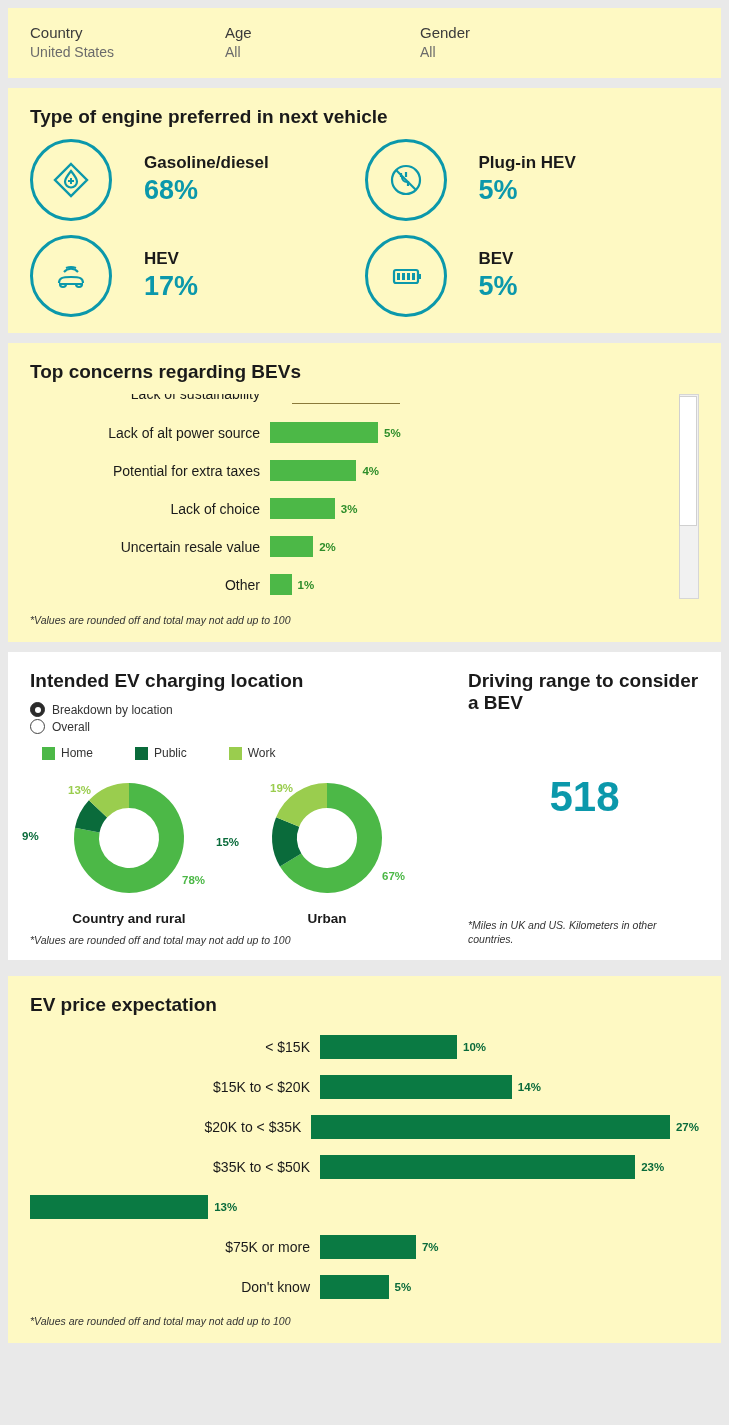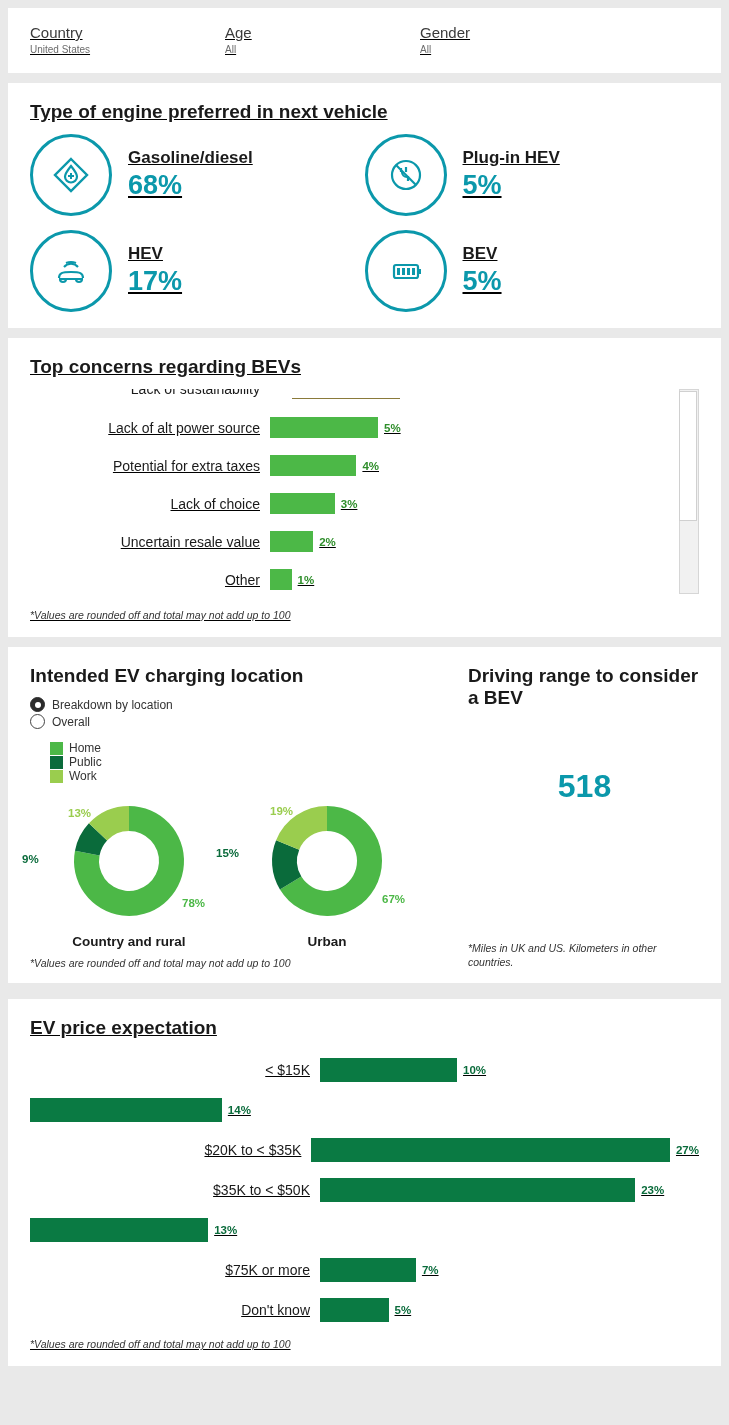--- a/index.html
+++ b/index.html
@@ -7,24 +7,23 @@
     margin: 0; padding: 0;
     background: #e9e9e9;
     font-family: "Liberation Sans", sans-serif;
   }
   body {
     width: 729px;
     min-height: 1425px;
     position: relative;
   }
   .card {
-    background: #ffffff;
+    background: #fef9c3;
     margin: 0 8px 10px 8px;
     padding: 14px 22px 16px 22px;
-    text-decoration: underline;
   }
   .card-title {
     font-size: 19px;
     font-weight: bold;
     color: #1a1a1a;
     margin: 4px 0 10px 0;
     line-height: 1.2;
   }
   .footnote {
     font-size: 10.5px;
@@ -41,21 +40,21 @@
   }
   .filter {
     width: 195px;
   }
   .filter-label {
     font-size: 15px;
     color: #3b3b3b;
     margin-bottom: 3px;
   }
   .filter-value {
-    font-size: 10px;
+    font-size: 14px;
     color: #6b6b6b;
   }
 
   
   #engine-grid {
     display: grid;
     grid-template-columns: 1fr 1fr;
     row-gap: 14px;
     margin-top: 8px;
   }
@@ -63,21 +62,21 @@
     display: flex;
     align-items: center;
   }
   .engine-icon {
     width: 82px; height: 82px;
     border-radius: 50%;
     border: 3px solid #0b98ab;
     display: flex; align-items: center; justify-content: center;
     flex: 0 0 82px;
   }
-  .engine-text { margin-left: 16px; }
+  .engine-text { margin-left: 32px; }
   .engine-name {
     font-size: 17px; font-weight: bold; color: #1a1a1a;
     line-height: 1.1;
   }
   .engine-pct {
     font-size: 27px; font-weight: bold; color: #0b98ab;
     margin-top: 3px; line-height: 1.1;
   }
 
   
@@ -146,33 +145,33 @@
     width: 15px; height: 15px; border-radius: 50%;
     border: 1.5px solid #444; background: #fff;
     margin-right: 7px; position: relative; flex: 0 0 15px;
   }
   .radio.checked { background: #2b2b2b; border-color: #2b2b2b; }
   .radio.checked::after {
     content: ""; position: absolute; left: 3.5px; top: 3.5px;
     width: 6px; height: 6px; border-radius: 50%; background: #fff;
   }
   .radio-label { font-size: 12px; color: #333; }
-  .legend { display: flex; margin: 12px 0 4px 20px; flex-direction: column; }
+  .legend { display: flex; margin: 12px 0 4px 12px; }
   .legend-item { display: flex; align-items: center; margin-right: 42px; }
   .legend-swatch { width: 13px; height: 13px; margin-right: 6px; }
   .legend-text { font-size: 12px; color: #333; }
   .donuts { display: flex; justify-content: space-around; margin-top: 6px; }
   .donut-block { position: relative; width: 190px; height: 160px; }
   .donut-title {
     text-align: center; font-size: 13.5px; font-weight: bold; color: #1a1a1a;
     position: absolute; bottom: 0; width: 100%;
   }
   .donut-pct { position: absolute; font-size: 11.5px; font-weight: bold; }
   .range-value {
-    font-size: 32px; font-weight: bold; color: #0b98ab;
+    font-size: 42px; font-weight: bold; color: #0b98ab;
     text-align: center; margin-top: 48px;
   }
   .range-note {
     font-size: 10.5px; font-style: italic; color: #333;
     margin-top: auto; line-height: 1.35;
   }
 
   
   #price-card { margin-bottom: 10px; margin-top: 16px; }
   .price-row { display: flex; align-items: center; height: 40px; }
@@ -339,21 +338,21 @@
     <div class="donuts" id="donuts-container">
         <div class="donut-block"><svg width="190" height="145" viewBox="0 0 190 145">
             <path d="M 95 17 A 55 55 0 1 1 40.97420120992213 61.69402769778514 L 65.53138247813934 66.37856056242826 A 30 30 0 1 0 95 42 Z" fill="#4cb847"></path>
             <path d="M 40.97420120992213 61.69402769778514 A 55 55 0 0 1 54.906725491822385 34.3499091739221 L 73.13094117735767 51.46358682213933 A 30 30 0 0 0 65.53138247813934 66.37856056242826 Z" fill="#0a6b3b"></path>
             <path d="M 54.906725491822385 34.3499091739221 A 55 55 0 0 1 94.99999999999999 17 L 95 42 A 30 30 0 0 0 73.13094117735767 51.46358682213933 Z" fill="#9acd4e"></path>
           </svg><div class="donut-pct" style="left: 148px; top: 108px; color: rgb(76, 184, 71);">78%</div><div class="donut-pct" style="left: -12px; top: 64px; color: rgb(10, 107, 59);">9%</div><div class="donut-pct" style="left: 34px; top: 18px; color: rgb(154, 205, 78);">13%</div><div class="donut-title">Country and rural</div></div>
         <div class="donut-block"><svg width="190" height="145" viewBox="0 0 190 145">
             <path d="M 95 17 A 55 55 0 1 1 47.94905854153598 100.48172936940789 L 69.33585011356509 87.53548874694975 A 30 30 0 1 0 95 42 Z" fill="#4cb847"></path>
             <path d="M 47.94905854153598 100.48172936940789 A 55 55 0 0 1 44.10517466605173 51.150137788779105 L 67.23918618148276 60.627347884788605 A 30 30 0 0 0 69.33585011356509 87.53548874694975 Z" fill="#0a6b3b"></path>
             <path d="M 44.10517466605173 51.150137788779105 A 55 55 0 0 1 94.99999999999999 17 L 95 42 A 30 30 0 0 0 67.23918618148276 60.627347884788605 Z" fill="#9acd4e"></path>
-          </svg><div class="donut-pct" style="left: 150px; top: 104px; color: rgb(76, 184, 71);">67%</div><div class="donut-pct" style="left: -16px; top: 58px; color: rgb(10, 107, 59);">15%</div><div class="donut-pct" style="left: 38px; top: 16px; color: rgb(154, 205, 78);">19%</div><div class="donut-title">Urban</div></div>
+          </svg><div class="donut-pct" style="left: 150px; top: 104px; color: rgb(76, 184, 71);">67%</div><div class="donut-pct" style="left: -16px; top: 70px; color: rgb(10, 107, 59);">15%</div><div class="donut-pct" style="left: 38px; top: 16px; color: rgb(154, 205, 78);">19%</div><div class="donut-title">Urban</div></div>
       </div>
 
     <div class="footnote">*Values are rounded off and total may not add up to 100</div>
   </div>
 
   <div id="range-card">
     <div class="card-title">Driving range to consider a BEV</div>
     <div class="range-value">518</div>
     <div class="range-note">*Miles in UK and US. Kilometers in other countries.</div>
   </div>
@@ -361,20 +360,21 @@
 
 <div class="card" id="price-card">
   <div class="card-title">EV price expectation</div>
   <div id="price-rows">
       <div class="price-row">
         <div class="price-label">&lt; $15K</div>
         <div class="price-bar" style="width: 137.037px; background: rgb(10, 122, 67);"></div>
         <div class="price-val">10%</div>
       </div>
       <div class="price-row">
+        <div class="price-label">$15K to &lt; $20K</div>
         <div class="price-bar" style="width: 191.852px; background: rgb(10, 122, 67);"></div>
         <div class="price-val">14%</div>
       </div>
       <div class="price-row">
         <div class="price-label">$20K to &lt; $35K</div>
         <div class="price-bar" style="width: 370px; background: rgb(10, 122, 67);"></div>
         <div class="price-val">27%</div>
       </div>
       <div class="price-row">
         <div class="price-label">$35K to &lt; $50K</div>

